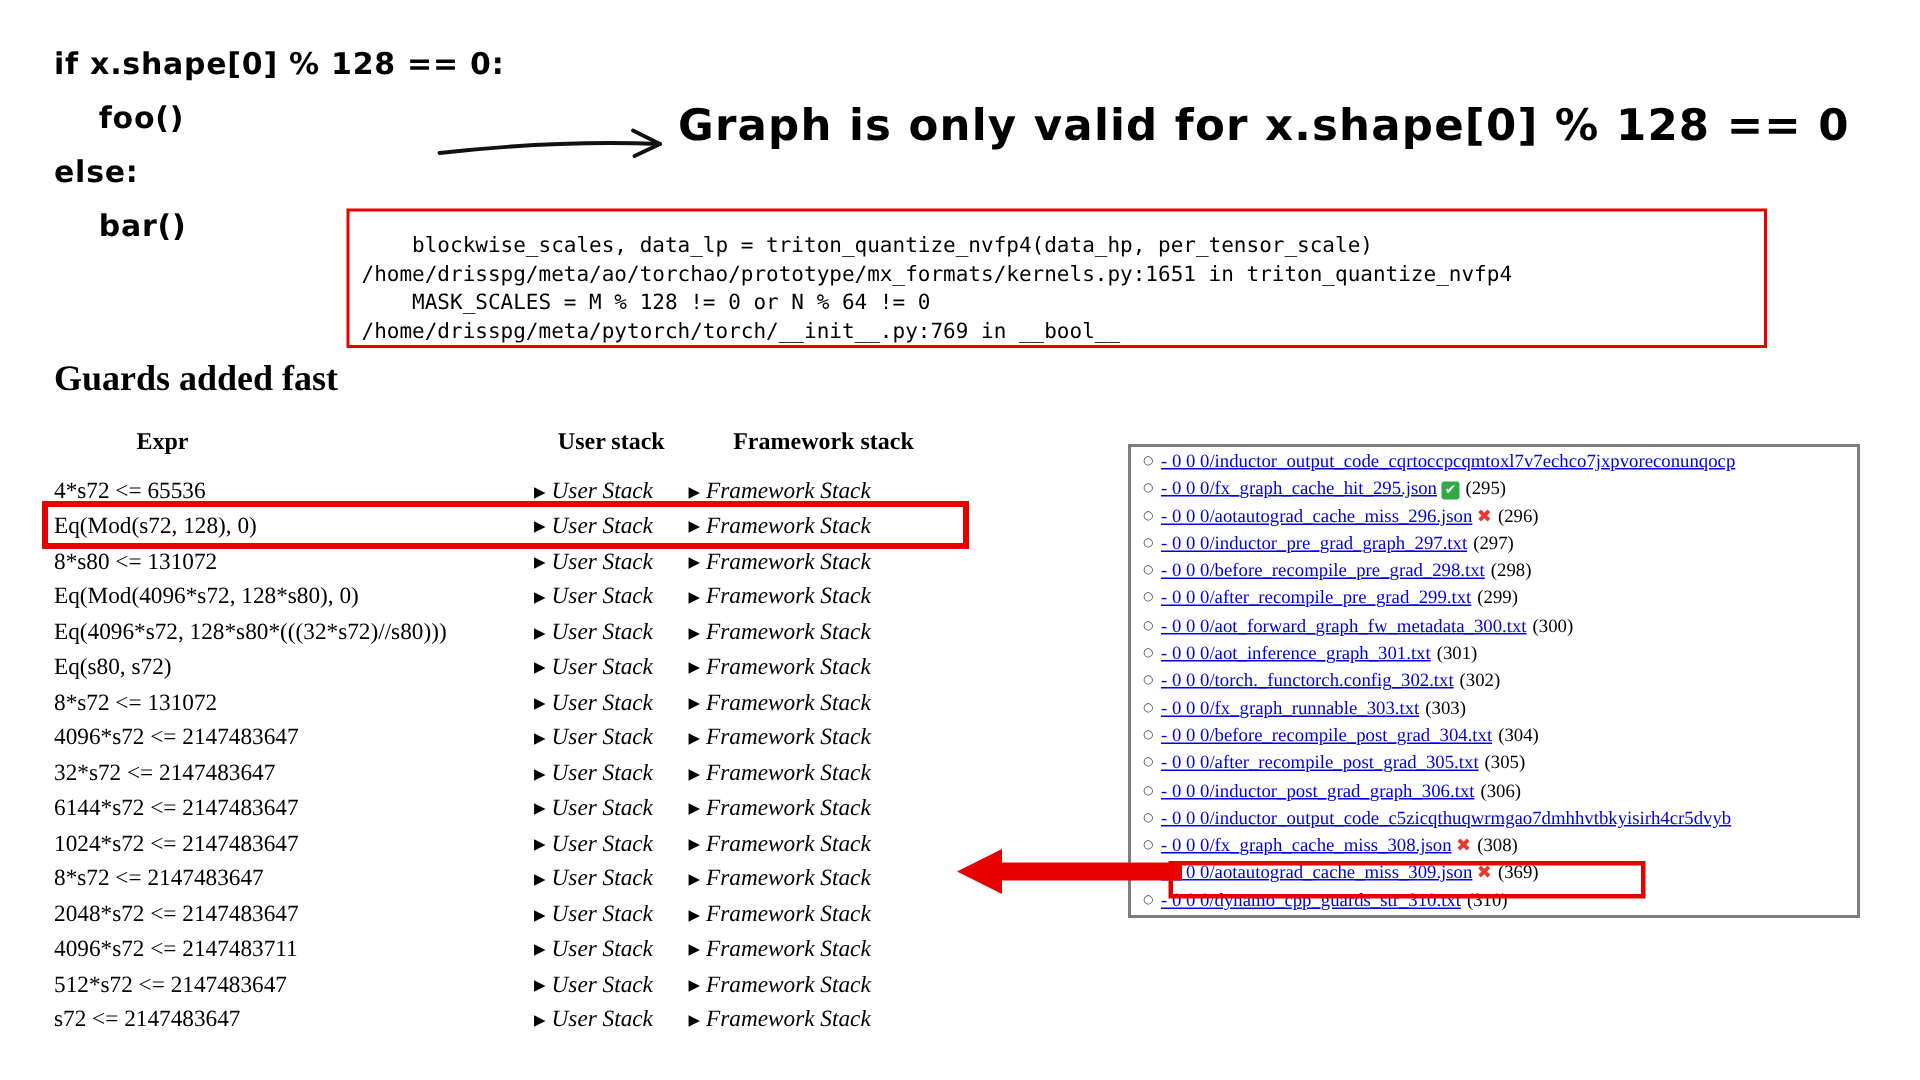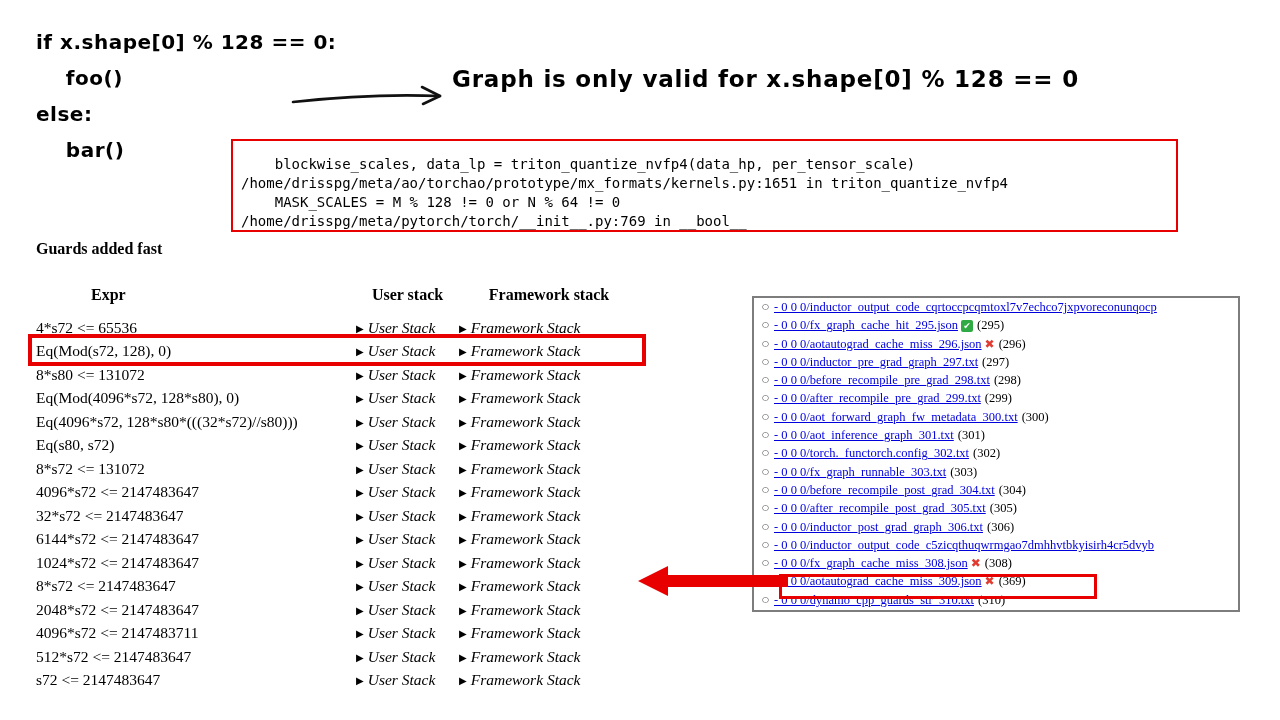--- a/index.html
+++ b/index.html
@@ -12,30 +12,30 @@
   *{margin:0;padding:0;box-sizing:border-box;}
   html,body{background:#fff;}
   .stage{position:relative;width:1280px;height:720px;background:#fff;overflow:hidden;
          font-family:"Liberation Serif",serif;color:#000;}
 
   
   .hand-code{position:absolute;left:36px;top:24px;font-family:"DejaVu Sans",sans-serif;
              font-weight:600;font-size:20px;line-height:36px;letter-spacing:.5px;white-space:pre;}
   .hand-arrow{position:absolute;left:290px;top:80px;}
   .hand-note{position:absolute;left:452px;top:66px;font-family:"DejaVu Sans",sans-serif;
-             font-weight:600;font-size:23px;letter-spacing:.8px;white-space:nowrap;}
+             font-weight:600;font-size:29px;letter-spacing:.8px;white-space:nowrap;}
 
   
   .trace-box{position:absolute;left:231px;top:139px;width:947px;height:93px;
              border:2px solid var(--annotation-red);overflow:hidden;background:#fff;}
   .trace-box pre{font-family:"DejaVu Sans Mono",monospace;font-size:14px;line-height:19px;
                  padding:14px 0 0 8px;white-space:pre;}
 
   
-  .guards-title{position:absolute;left:36px;top:240px;font-size:16px;font-weight:bold;}
+  .guards-title{position:absolute;left:36px;top:240px;font-size:24px;font-weight:bold;}
   .guards-table{position:absolute;left:36px;top:278px;border-collapse:collapse;
                 font-family:"Liberation Serif",serif;}
   .guards-table th{font-size:16px;font-weight:bold;padding:8px 0 12px 0;vertical-align:top;white-space:nowrap;}
   .guards-table th.col-expr{text-align:left;padding-left:55px;width:320px;}
   .guards-table th.col-user{text-align:center;width:103px;}
   .guards-table th.col-fw{text-align:center;width:180px;}
   .guards-table td{font-size:15.5px;height:23.5px;padding:0;white-space:nowrap;vertical-align:middle;}
   .tri{font-family:"DejaVu Sans",sans-serif;font-size:10px;margin-right:4px;position:relative;top:-1px;}
   .stack-toggle{cursor:pointer;font-style:italic;}
 

